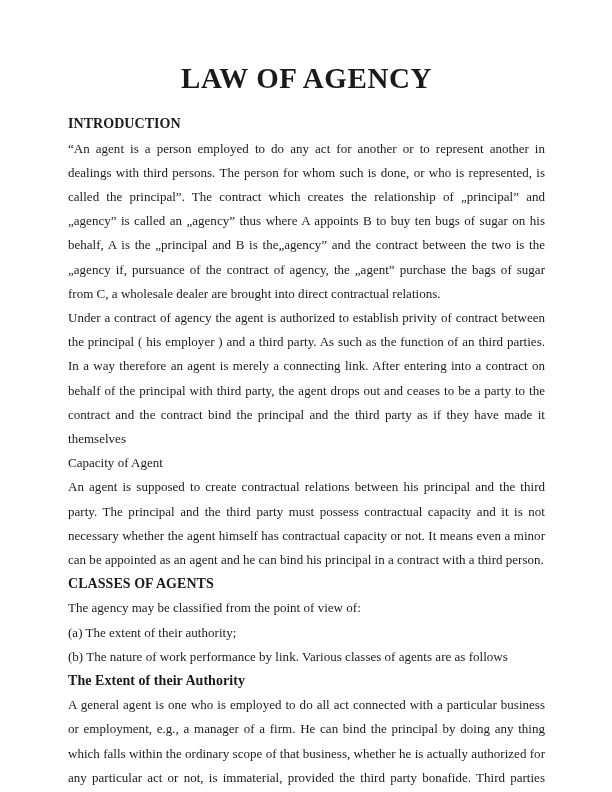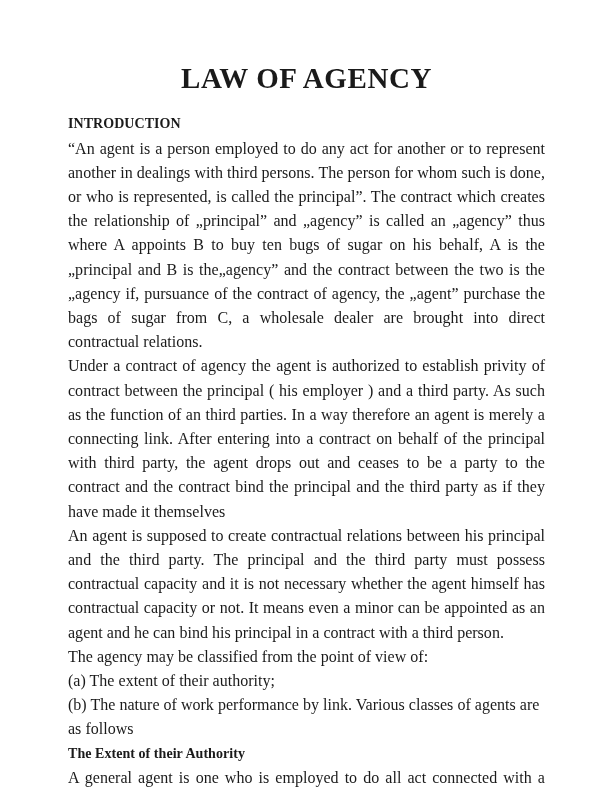--- a/index.html
+++ b/index.html
@@ -30,21 +30,21 @@
   }
   .heading {
     font-size: 14px;
     font-weight: bold;
     line-height: 24.2px;
     margin: 0;
     text-align: left;
     letter-spacing: 0.05px;
   }
   .para {
-    font-size: 16px;
+    font-size: 13px;
     font-weight: normal;
     line-height: 24.2px;
     margin: 0;
     text-align: justify;
     text-justify: inter-word;
     letter-spacing: 0.02px;
     hyphens: none;
   }
   .para.left {
     text-align: left;
@@ -56,20 +56,22 @@
 </style>
 </head>
 <body>
 
 <div class="page">
   <h1 class="doc-title">LAW OF AGENCY</h1>
   <div class="body-block">
       <p class="heading">INTRODUCTION</p>
       <p class="para">“An agent is a person employed to do any act for another or to represent another in dealings with third persons. The person for whom such is done, or who is represented, is called the principal”. The contract which creates the relationship of „principal” and „agency” is called an „agency” thus where A appoints B to buy ten bugs of sugar on his behalf, A is the „principal and B is the„agency” and the contract between the two is the „agency if, pursuance of the contract of agency, the „agent” purchase the bags of sugar from C, a wholesale dealer are brought into direct contractual relations.</p>
       <p class="para">Under a contract of agency the agent is authorized to establish privity of contract between the principal ( his employer ) and a third party. As such as the function of an third parties. In a way therefore an agent is merely a connecting link. After entering into a contract on behalf of the principal with third party, the agent drops out and ceases to be a party to the contract and the contract bind the principal and the third party as if they have made it themselves</p>
+      <p class="para left">Capacity of Agent</p>
       <p class="para">An agent is supposed to create contractual relations between his principal and the third party. The principal and the third party must possess contractual capacity and it is not necessary whether the agent himself has contractual capacity or not. It means even a minor can be appointed as an agent and he can bind his principal in a contract with a third person.</p>
+      <p class="heading">CLASSES OF AGENTS</p>
       <p class="para left">The agency may be classified from the point of view of:</p>
       <p class="para left">(a) The extent of their authority;</p>
       <p class="para left">(b) The nature of work performance by link. Various classes of agents are as follows</p>
       <p class="heading">The Extent of their Authority</p>
       <p class="para">A general agent is one who is employed to do all act connected with a particular business or employment, e.g., a manager of a firm. He can bind the principal by doing any thing which falls within the ordinary scope of that business, whether he is actually authorized for any particular act or not, is immaterial, provided the third party bonafide. Third parties may assume that such an agent has power to do all that which usual for a general agent to do in the business concerned.</p>
     </div>
 </div>
 
 </body></html>

